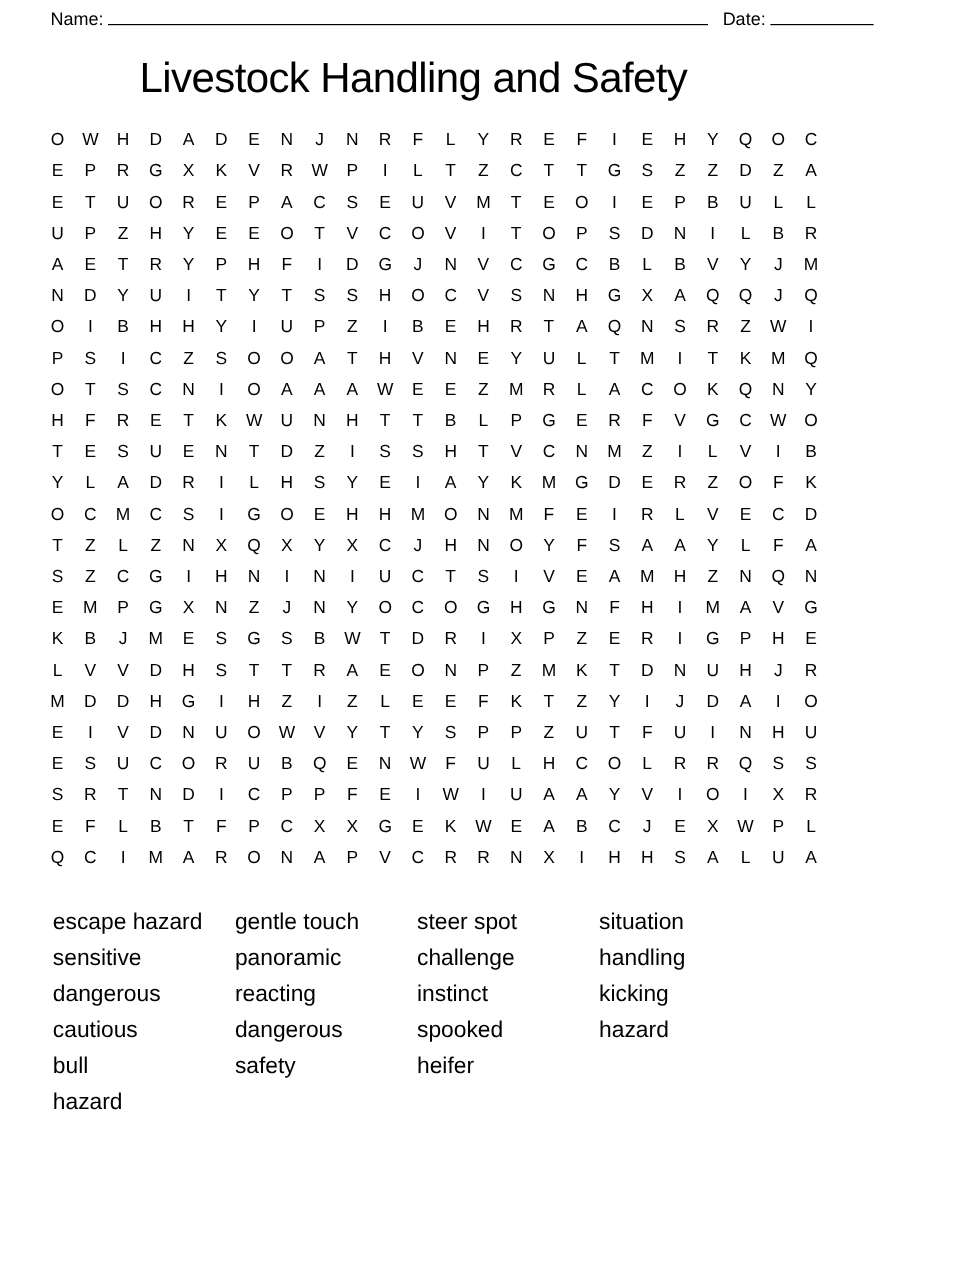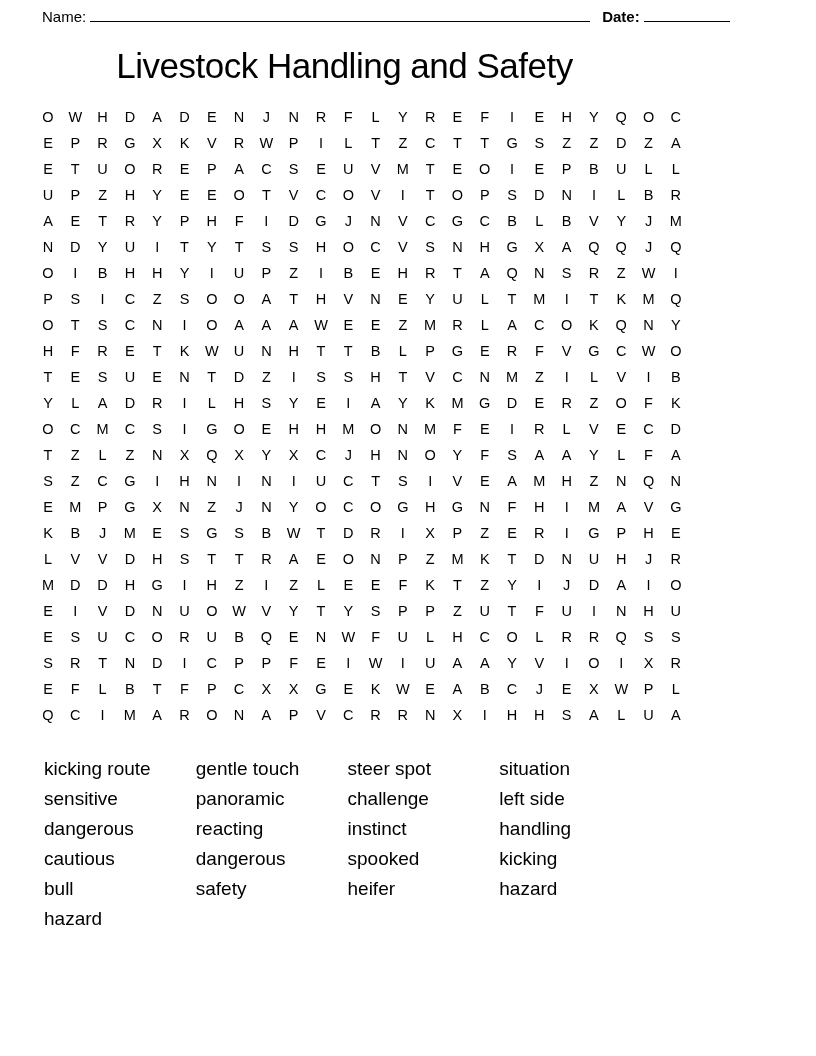--- a/index.html
+++ b/index.html
@@ -39,21 +39,21 @@
   .name-block { flex: 1 1 auto; }
   .field-label { font-size: 15px; }
   .rule {
     display: inline-block;
     border-bottom: 1px solid #000;
     height: 12px;
     margin-left: 4px;
   }
   .name-rule { width: 500px; }
   .date-rule { width: 86px; }
-  .date-block { margin-left: 12px; font-weight: bold; }
+  .date-block { margin-left: 12px; }
 
   
   .title {
     text-align: center;
     font-size: 35px;
     font-weight: normal;
     letter-spacing: -0.5px;
     margin: 22px 0 6px 0;
     line-height: 1.1;
   }
@@ -737,21 +737,21 @@
         <span class="cell">S</span>
         <span class="cell">A</span>
         <span class="cell">L</span>
         <span class="cell">U</span>
         <span class="cell">A</span>
       </div>
     </div>
 
   <div class="words" id="word-list">
       <div class="word-col">
-        <div class="word">kicking route</div>
+        <div class="word">escape hazard</div>
         <div class="word">sensitive</div>
         <div class="word">dangerous</div>
         <div class="word">cautious</div>
         <div class="word">bull</div>
         <div class="word">hazard</div>
       </div>
       <div class="word-col">
         <div class="word">gentle touch</div>
         <div class="word">panoramic</div>
         <div class="word">reacting</div>
@@ -760,20 +760,19 @@
       </div>
       <div class="word-col">
         <div class="word">steer spot</div>
         <div class="word">challenge</div>
         <div class="word">instinct</div>
         <div class="word">spooked</div>
         <div class="word">heifer</div>
       </div>
       <div class="word-col">
         <div class="word">situation</div>
-        <div class="word">left side</div>
         <div class="word">handling</div>
         <div class="word">kicking</div>
         <div class="word">hazard</div>
       </div>
     </div>
 
 </div>
 
 </body></html>

